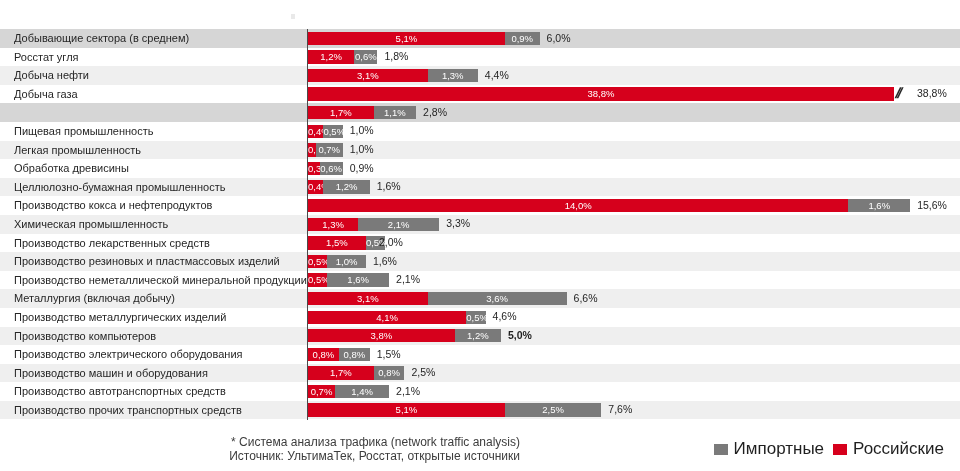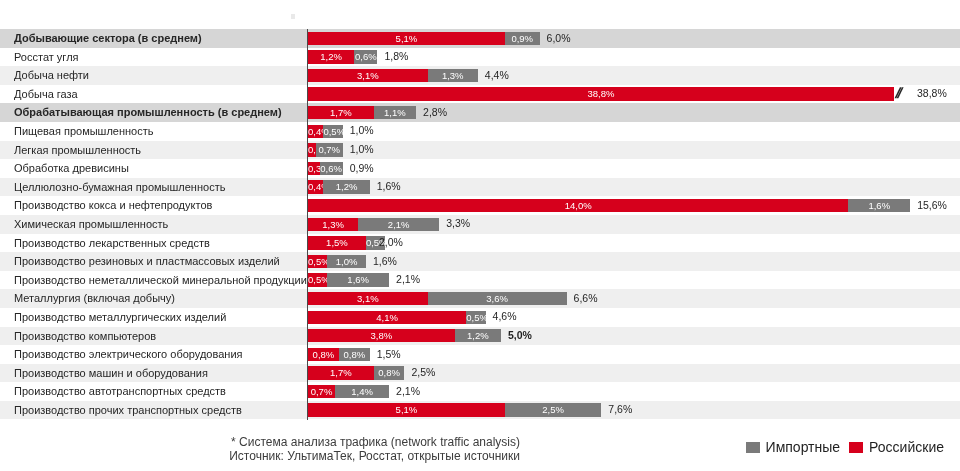--- a/index.html
+++ b/index.html
@@ -40,21 +40,21 @@
   .row-label {
     position: absolute;
     left: 14px;
     top: 0;
     height: 18.6px;
     line-height: 18.6px;
     font-size: 11px;
     white-space: nowrap;
     color: #262626;
   }
-  .row.header-row .row-label { font-weight: bold; }
+  .row.header-row .row-label { font-weight: normal; }
   .bar-area {
     position: absolute;
     left: 308px;
     top: 0;
     height: 18.6px;
     right: 0;
     border-radius: 9px;
   }
   .axis-line {
     position: absolute;
@@ -124,21 +124,21 @@
     color: #3d3d3d;
   }
   .footnotes div { white-space: nowrap; }
   .legend {
     position: absolute;
     right: 16px;
     top: 439px;
     display: flex;
     align-items: center;
     gap: 9px;
-    font-size: 14px;
+    font-size: 17px;
     color: #1f1f1f;
   }
   .legend-item {
     display: flex;
     align-items: center;
     gap: 6px;
   }
   .legend-swatch {
     width: 14px;
     height: 11px;
@@ -213,21 +213,20 @@
             <div class="bar-wrap">
               <div class="seg seg-red" style="width: 586px;">
                 <span class="seg-val">38,8%</span>
               </div>
             </div>
             <span class="axis-break" style="left: 588px;">//</span>
             <span class="total-val" style="left: 609px;">38,8%</span>
           </div>
         </div>
         <div class="row header-row">
-          <div class="row-label">Обрабатывающая промышленность (в среднем)</div>
           <div class="bar-area">
             <div class="bar-wrap">
               <div class="seg seg-red" style="width: 65.62px;">
                 <span class="seg-val">1,7%</span>
               </div>
               <div class="seg seg-grey" style="width: 42.46px;">
                 <span class="seg-val">1,1%</span>
               </div>
             </div>
             <span class="total-val" style="left: 115.08px;">2,8%</span>

